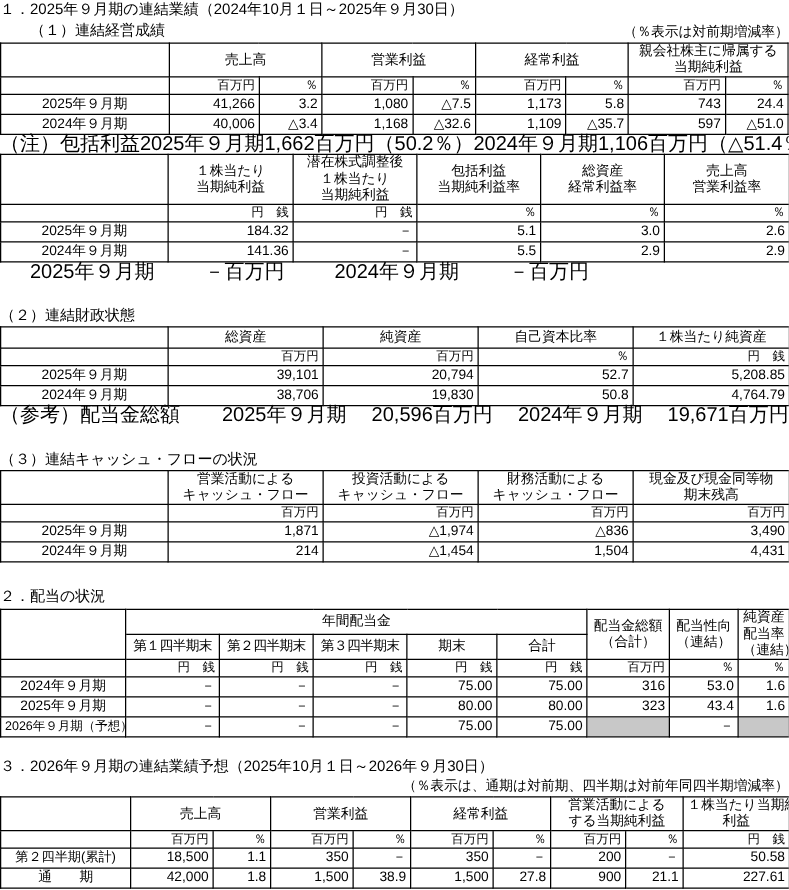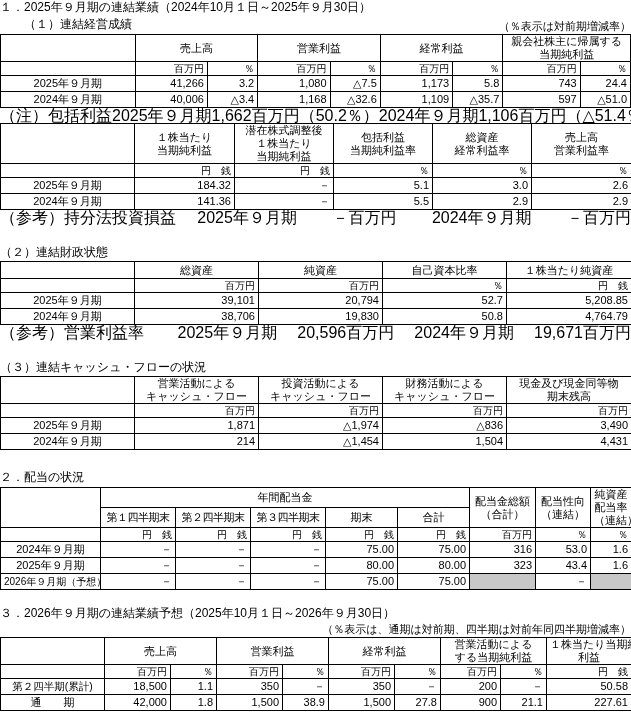--- a/index.html
+++ b/index.html
@@ -260,21 +260,20 @@
         <td class="num">141.36</td>
         <td class="num">－</td>
         <td class="num">5.5</td>
         <td class="num">2.9</td>
         <td class="num">2.9</td>
       </tr>
     </tbody>
   </table>
 
   <div class="note-line note-flex">
-    <span>（参考）持分法投資損益</span>
     <span class="gap-md"></span>
     <span>2025年９月期</span>
     <span class="gap-lg"></span>
     <span>－百万円</span>
     <span class="gap-lg"></span>
     <span>2024年９月期</span>
     <span class="gap-lg"></span>
     <span>－百万円</span>
   </div>
 
@@ -316,21 +315,21 @@
         <td class="rowlabel">2024年９月期</td>
         <td class="num">38,706</td>
         <td class="num">19,830</td>
         <td class="num">50.8</td>
         <td class="num">4,764.79</td>
       </tr>
     </tbody>
   </table>
 
   <div class="note-line note-flex">
-    <span>（参考）営業利益率</span>
+    <span>（参考）配当金総額</span>
     <span class="gap-lg"></span>
     <span>2025年９月期</span>
     <span class="gap-md"></span>
     <span>20,596百万円</span>
     <span class="gap-md"></span>
     <span>2024年９月期</span>
     <span class="gap-md"></span>
     <span>19,671百万円</span>
   </div>
 

